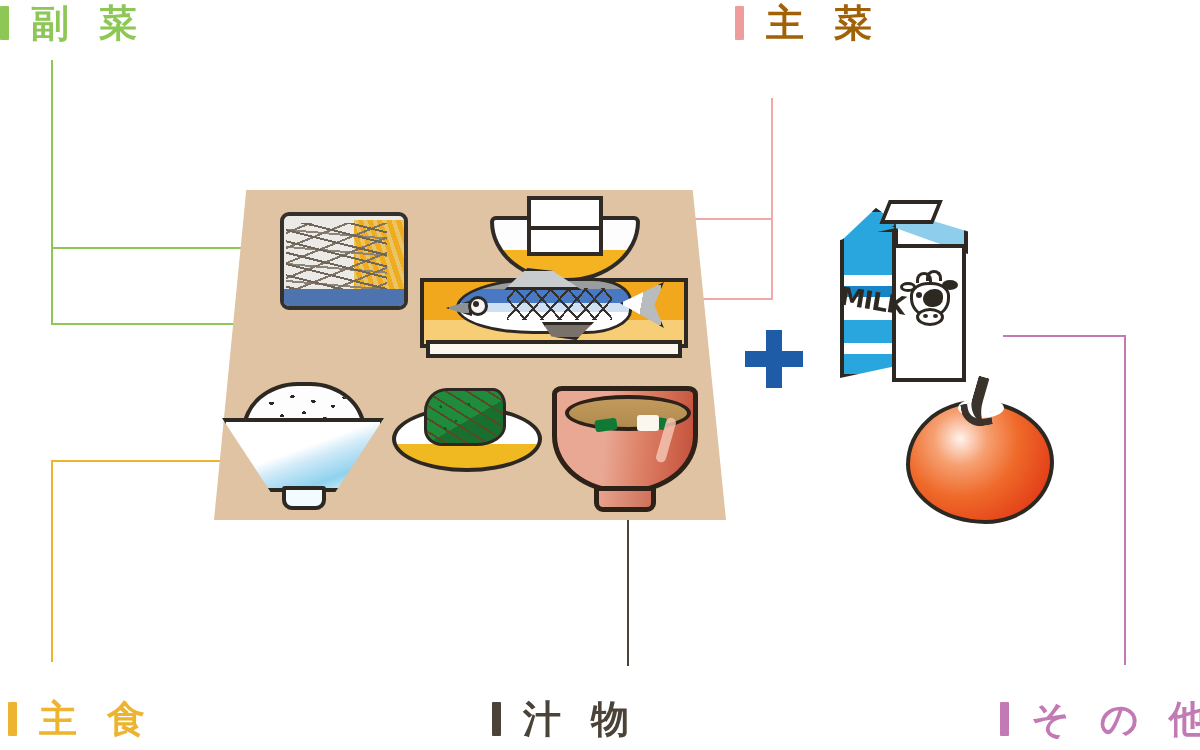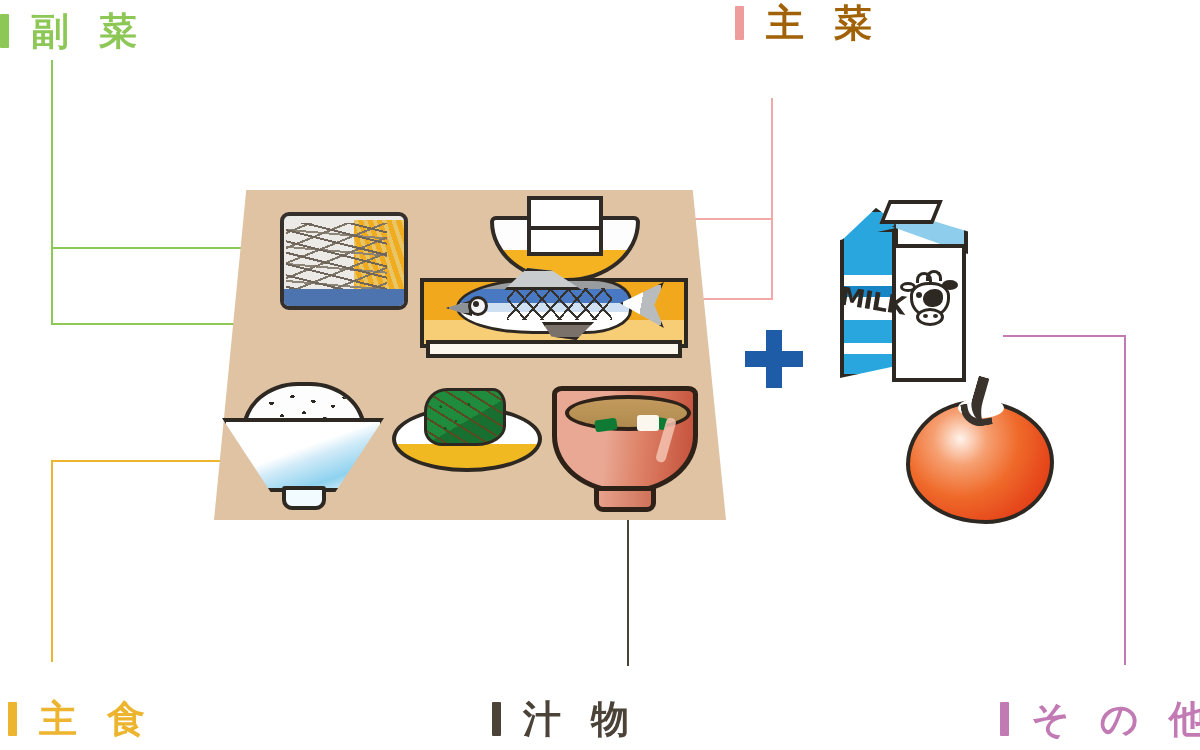--- a/index.html
+++ b/index.html
@@ -9,21 +9,21 @@
     font-family:"DejaVu Sans","Liberation Sans",sans-serif;
     overflow:hidden;
   }
   #stage{position:relative;width:1200px;height:750px;}
 
   
   .cat-label{position:absolute;display:flex;align-items:center;white-space:nowrap;}
   .cat-bar{display:inline-block;width:9px;height:34px;margin-right:22px;border-radius:1px;}
   .cat-text{font-size:38px;font-weight:600;letter-spacing:.22em;line-height:1;}
 
-  #lbl-fukusai{left:0px;top:4px;margin-top:8px;}
+  #lbl-fukusai{left:0px;top:4px;}
   #lbl-shusai{left:735px;top:4px;}
   #lbl-shushoku{left:0px;top:700px;margin-left:8px;}
   #lbl-shirumono{left:492px;top:700px;justify-content:center;}
   #lbl-sonota{left:1000px;top:700px;}
 
   
   .ln{position:absolute;}
   .ln.h{height:0;border-top-width:2px;border-top-style:solid;}
   .ln.v{width:0;border-left-width:2px;border-left-style:solid;}
 

